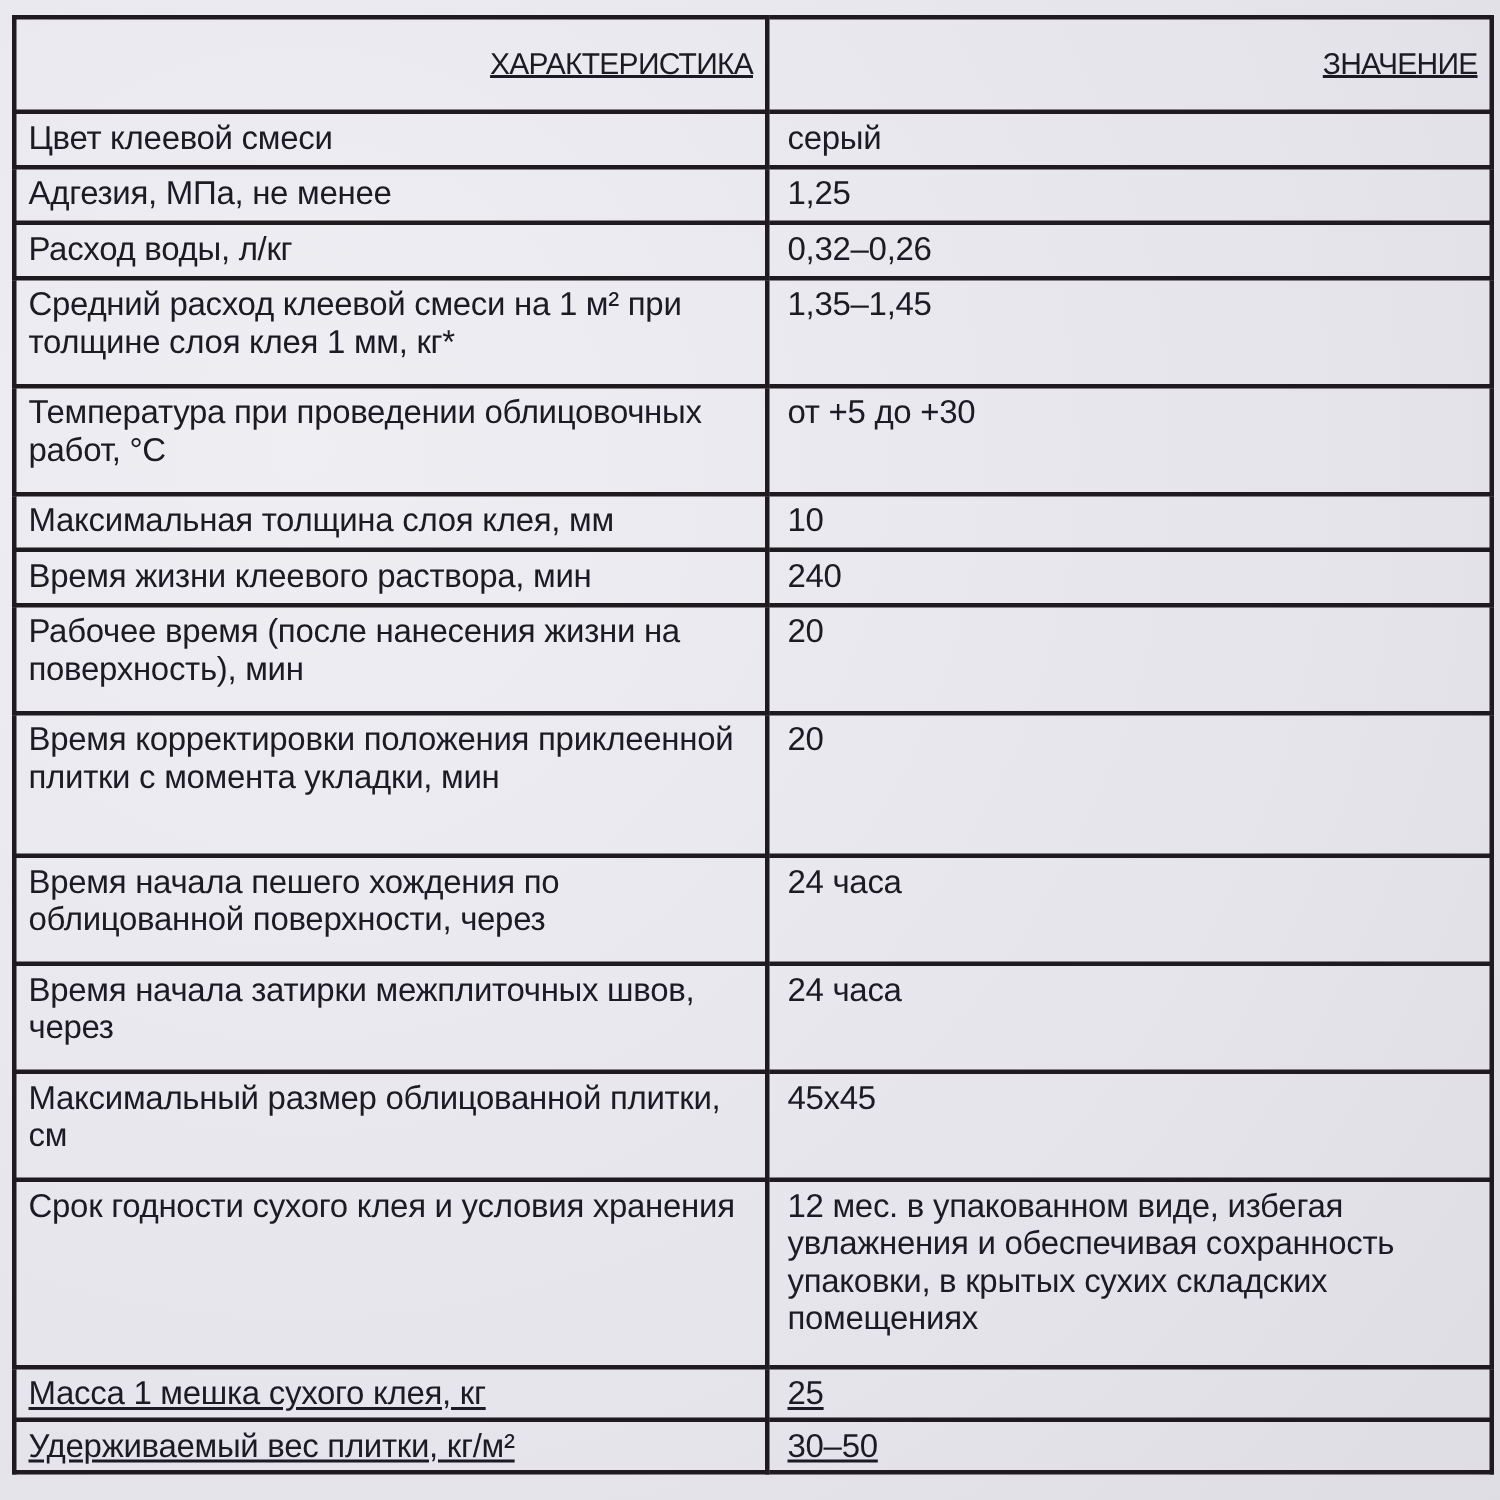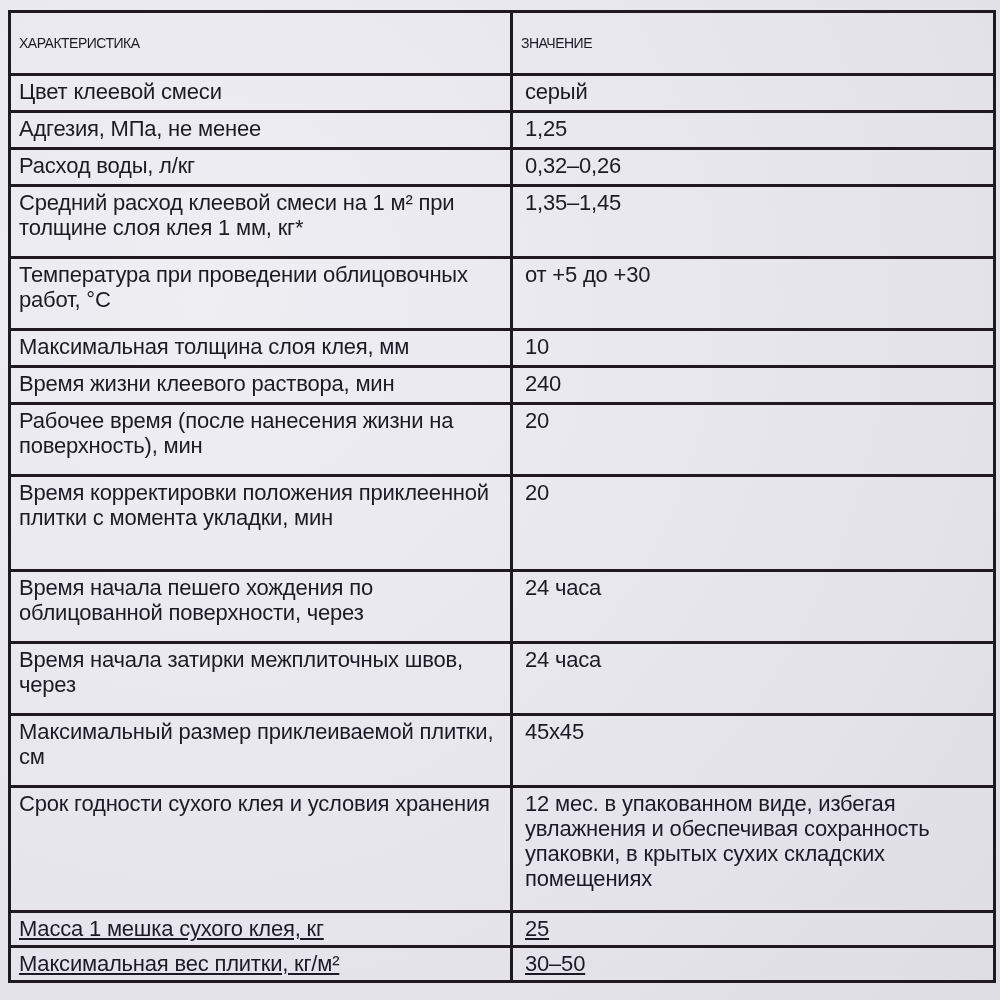--- a/index.html
+++ b/index.html
@@ -23,26 +23,27 @@
     border: 3px solid #1f1a20;
     vertical-align: top;
     font-size: 22px;
     line-height: 25px;
     padding: 3px 8px 4px 8px;
     font-weight: normal;
     letter-spacing: -0.2px;
   }
   th {
     text-transform: uppercase;
-    font-size: 14px;
+    font-size: 20px;
     height: 48px;
     vertical-align: middle;
-    text-align: left;
+    text-align: right;
     letter-spacing: -0.5px;
     padding: 6px 8px;
+    text-decoration: underline;
   }
   col.c1 { width: 502px; }
   col.c2 { width: 483px; }
   td.v { padding-left: 12px; }
   tr.h1 td { height: 27px; }
   tr.h2 td { height: 62px; }
   tr.h3 td { height: 85px; }
   tr.h4 td { height: 115px; }
   tr.h5 td { height: 24px; text-decoration: underline; }
 </style>
@@ -100,30 +101,30 @@
       </tr>
       <tr class="h2">
         <td>Время начала пешего хождения по облицованной поверхности, через</td>
         <td class="v">24 часа</td>
       </tr>
       <tr class="h2">
         <td>Время начала затирки межплиточных швов, через</td>
         <td class="v">24 часа</td>
       </tr>
       <tr class="h2">
-        <td>Максимальный размер приклеиваемой плитки, см</td>
+        <td>Максимальный размер облицованной плитки, см</td>
         <td class="v">45х45</td>
       </tr>
       <tr class="h4">
         <td>Срок годности сухого клея и условия хранения</td>
         <td class="v">12 мес. в упакованном виде, избегая увлажнения и обеспечивая сохранность упаковки, в крытых сухих складских помещениях</td>
       </tr>
       <tr class="h5">
         <td>Масса 1 мешка сухого клея, кг</td>
         <td class="v">25</td>
       </tr>
       <tr class="h5">
-        <td>Максимальная вес плитки, кг/м²</td>
+        <td>Удерживаемый вес плитки, кг/м²</td>
         <td class="v">30–50</td>
       </tr>
     </tbody>
   </table>
 </div>
 
 </body></html>

